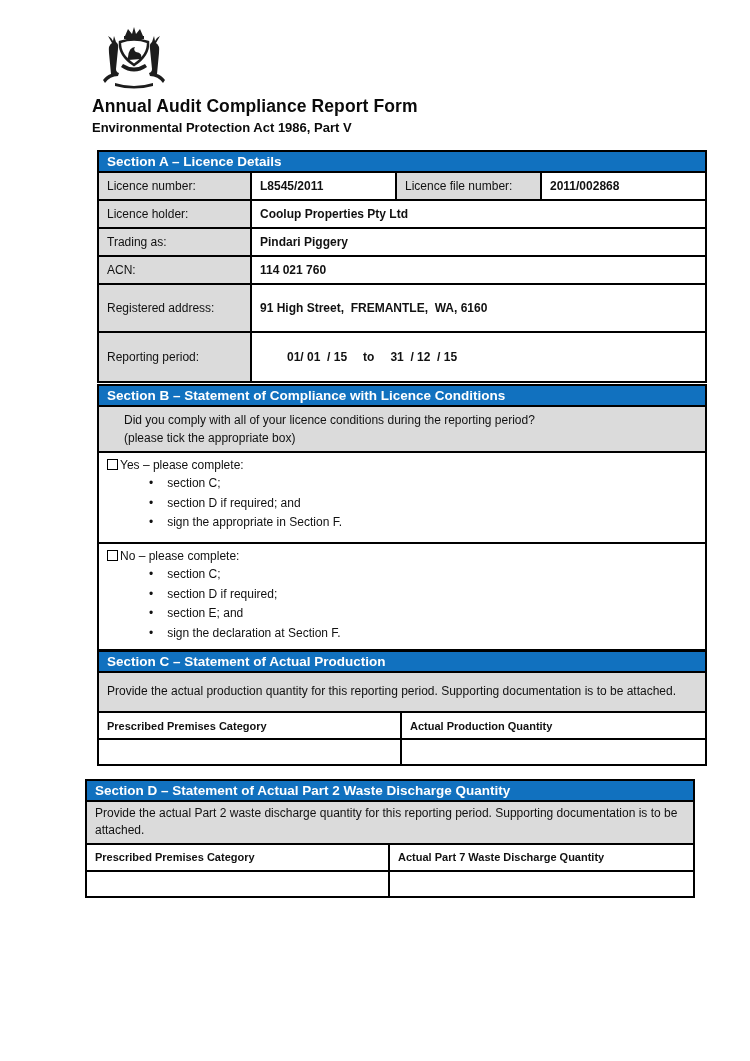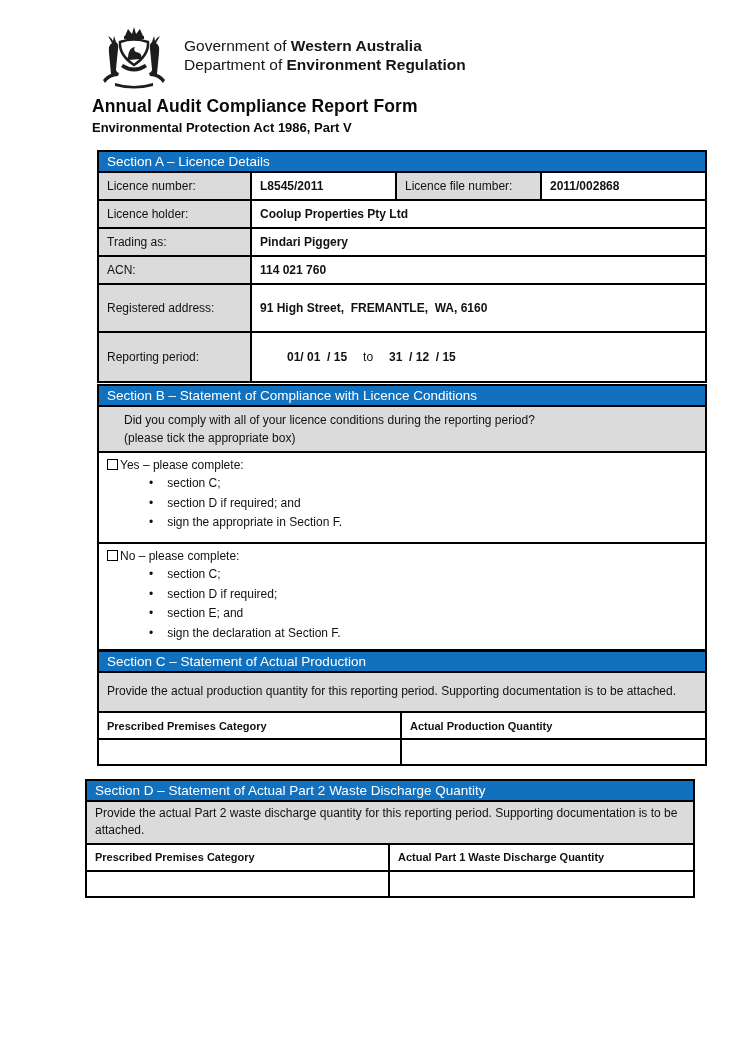--- a/index.html
+++ b/index.html
@@ -19,41 +19,41 @@
   .title-block{left:92px;top:96px}
   .doc-title{font-size:17.5px;font-weight:bold;color:#0b0b0b;letter-spacing:.1px}
   .doc-subtitle{font-size:13px;font-weight:bold;margin-top:3px;color:#0b0b0b}
 
   
   table{border-collapse:collapse;table-layout:fixed;width:608px;background:#fff}
   td{border:2px solid var(--border-color,#000);padding:3px 8px;font-size:12px;vertical-align:middle;word-wrap:break-word}
   .sec-head td{
     background:var(--section-header-bg,#1171BF);
     color:var(--section-header-text,#fff);
-    font-weight:normal;font-size:13.5px;height:15px;padding:2px 8px;
+    font-weight:bold;font-size:13.5px;height:15px;padding:2px 8px;
   }
   .lbl{background:var(--label-cell-bg,#DBDBDB)}
   .val{font-weight:bold;white-space:pre-wrap}
   .h27 td{height:20px}
   .h47 td{height:40px}
   .instr td{background:var(--label-cell-bg,#DBDBDB);height:32px;line-height:1.45;vertical-align:middle}
   .colhead td{font-weight:bold;font-size:11px;height:19px}
   .blank td{height:18px}
 
   
   .opt-cell{vertical-align:top;padding:5px 8px}
   .checkbox{
     display:inline-block;width:11px;height:11px;border:1.5px solid #000;
     vertical-align:-1px;margin-right:2px;background:#fff;box-sizing:border-box;
   }
   .bullet-item{display:flex;margin-top:4px;line-height:1.3}
   .bullet-item::before{content:"\2022";flex:none;margin-left:42px;margin-right:14px}
   .q-cell{line-height:1.5;padding:4px 25px}
   .rp-from{white-space:pre;margin-left:7px}
-  .rp-to{white-space:pre;margin:3px 16px;font-weight:normal}
+  .rp-to{white-space:pre;margin:3px 16px;font-weight:bold}
   .rp-end{white-space:pre}
 </style>
 </head>
 <body>
 
 <div class="abs masthead">
   <svg width="72" height="64" viewBox="0 0 72 64" aria-hidden="true">
     <g fill="#1d1d1d" stroke="none">
 
       <path d="M27 10 l3 -7 4 5 2 -7 2 7 4 -5 3 7 z"></path>
@@ -65,24 +65,20 @@
 
       <path d="M22 16 q14 -5 28 0 q1 13 -14 23 q-15 -10 -14 -23 z" fill="#ffffff" stroke="#1d1d1d" stroke-width="2.5"></path>
 
       <path d="M30 31 q1 -10 7 -10 q-2 3 1 5 q7 1 5 7 l-13 1 q-1 -2 0 -3 z"></path>
 
       <path d="M25 38 q11 7 22 0 l2 3 q-13 9 -26 0 z"></path>
 
       <path d="M17 57 q19 6 38 0 l0 3 q-19 5 -38 0 z"></path>
     </g>
   </svg>
-  <div class="gov-lines">
-    <div><span>Government of </span><b>Western Australia</b></div>
-    <div><span>Department of </span><b>Environment Regulation</b></div>
-  </div>
 </div>
 
 <div class="abs title-block">
   <div class="doc-title">Annual Audit Compliance Report Form</div>
   <div class="doc-subtitle">Environmental Protection Act 1986, Part V</div>
 </div>
 
 <table class="abs" style="left:97px;top:150px">
   <colgroup>
       <col style="width:153px">
@@ -193,20 +189,20 @@
     </colgroup>
   <tbody>
       <tr class="sec-head">
     <td colspan="2">Section D – Statement of Actual Part 2 Waste Discharge Quantity</td>
   </tr>
   <tr class="instr">
     <td colspan="2">Provide the actual Part 2 waste discharge quantity for this reporting period. Supporting documentation is to be attached.</td>
   </tr>
   <tr class="colhead">
     <td>Prescribed Premises Category</td>
-    <td>Actual Part 1 Waste Discharge Quantity</td>
+    <td>Actual Part 7 Waste Discharge Quantity</td>
   </tr>
   <tr class="blank">
     <td></td>
     <td></td>
   </tr>
 </tbody>
   </table>
 
 </body></html>

